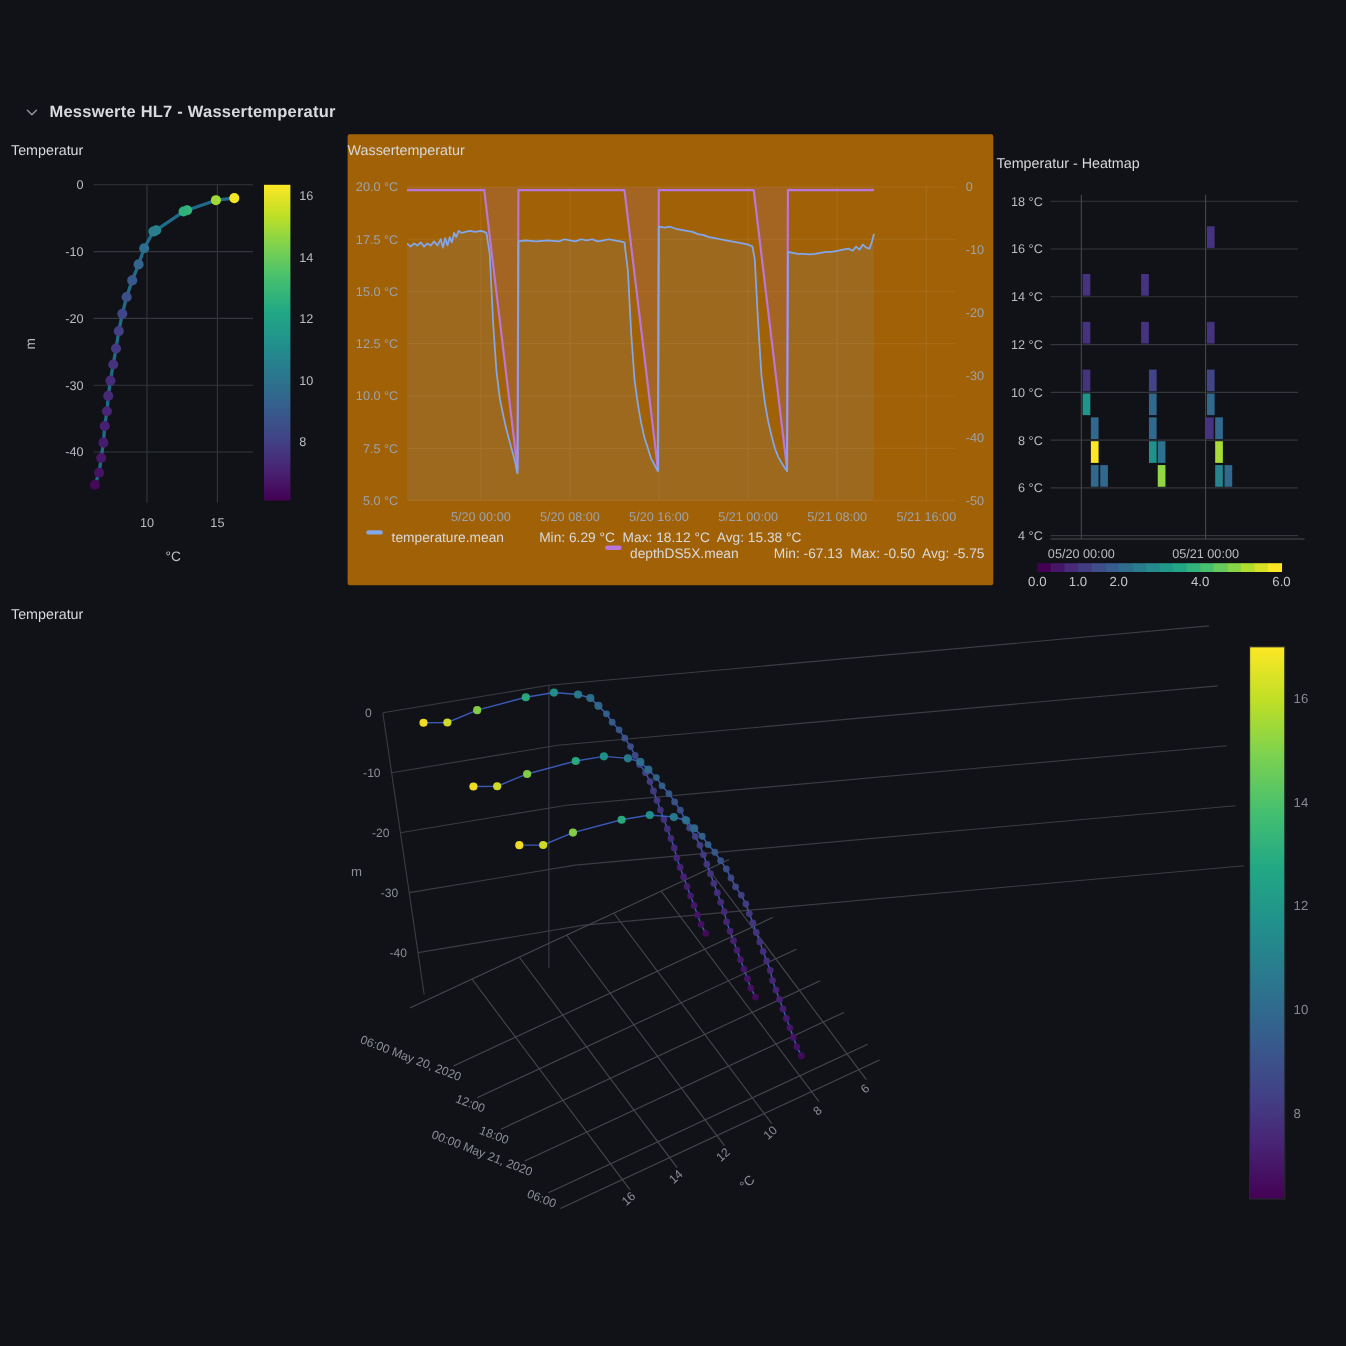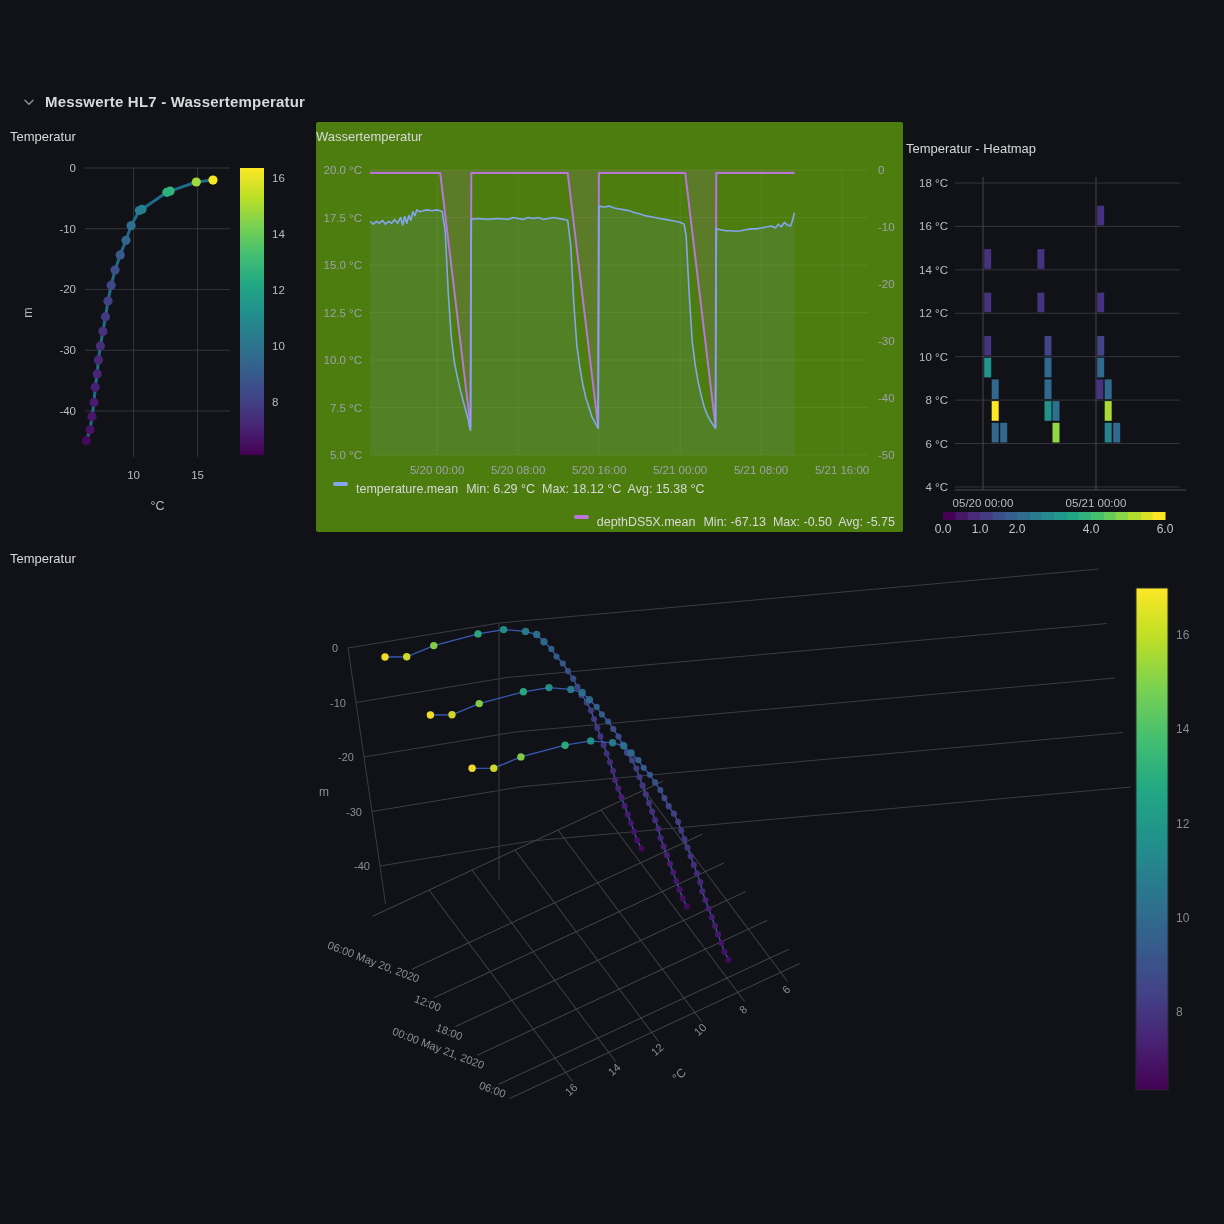--- a/index.html
+++ b/index.html
@@ -4,26 +4,26 @@
 <style>
   html,body{margin:0;padding:0;background:#111217;width:1224px;height:1224px;overflow:hidden;
     font-family:"Liberation Sans",sans-serif;-webkit-font-smoothing:antialiased;}
   .dash{position:relative;width:1224px;height:1224px;}
   .row-header{position:absolute;left:22px;top:93px;display:flex;align-items:center;gap:9px;cursor:pointer;}
   .row-title{font-size:15px;font-weight:700;color:#d9dadd;letter-spacing:.2px;}
   .panel{position:absolute;}
   .panel svg{position:absolute;left:0;top:0;}
   .ptitle{position:absolute;left:0;right:0;top:7px;text-align:left;font-size:13px;font-weight:400;
     color:#d8d9da;z-index:3;}
-  #panel-ts{background:#4d7c0f;border-radius:2px;}
+  #panel-ts{background:#a16207;border-radius:2px;}
   .legend-row{position:absolute;display:flex;gap:8px;font-size:12.5px;color:#d8d9da;z-index:3;}
   .legend-row .swatch{display:inline-block;width:15px;height:4px;border-radius:2px;}
-  .legend-row .lstats{white-space:pre;}
+  .legend-row .lstats{white-space:pre;margin-left:24px;}
   .lr1{left:17px;top:360px;}
-  .lr2{right:8px;top:393px;}
+  .lr2{right:8px;top:374px;}
   text{font-family:"Liberation Sans",sans-serif;}
 </style>
 </head>
 <body>
 
 <div class="dash">
 
   <div class="row-header">
     <svg width="14" height="14" viewBox="0 0 24 24">
       <polyline points="5,9 12,16 19,9" fill="none" stroke="#8e929d" stroke-width="2.4" stroke-linecap="round" stroke-linejoin="round"></polyline>

